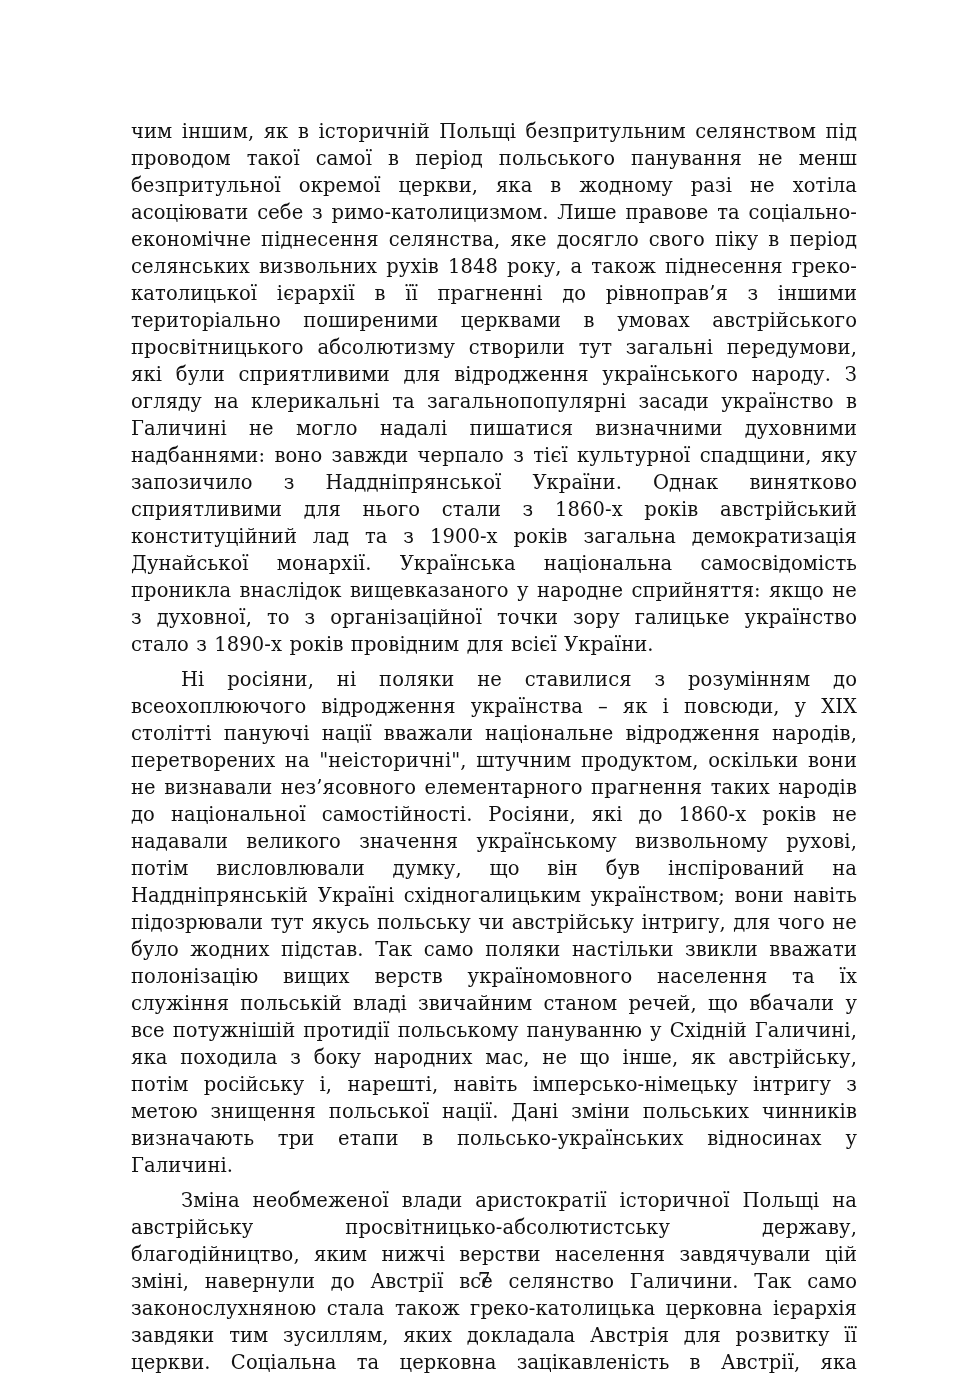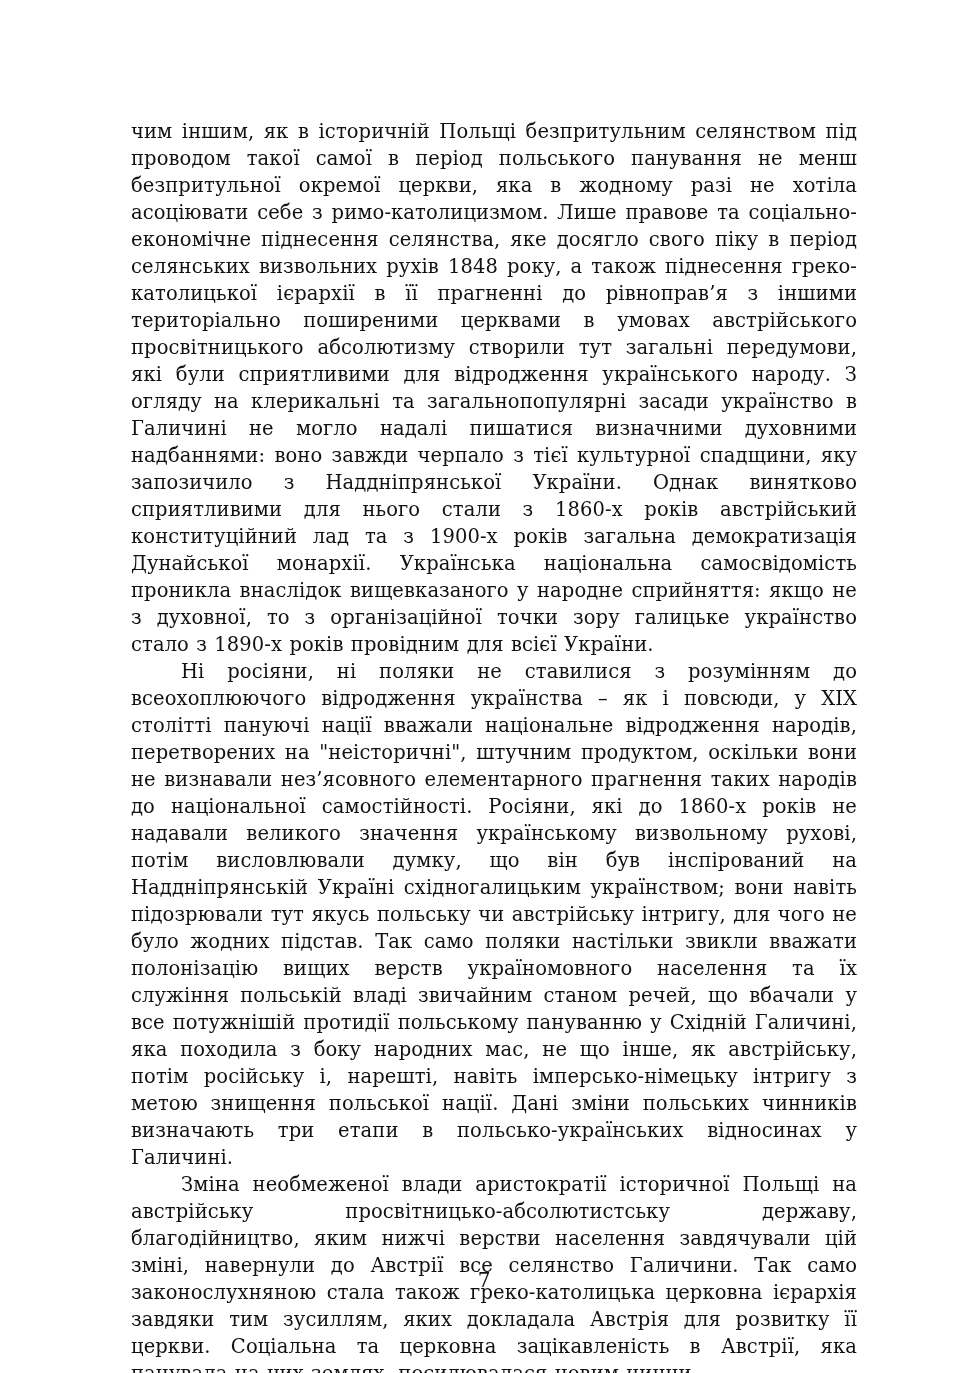--- a/index.html
+++ b/index.html
@@ -25,20 +25,21 @@
   .para {
     margin: 0;
     font-size: 19.5px;
     line-height: 27px;
     text-align: justify;
     letter-spacing: 0.1px;
     word-spacing: 1px;
   }
   .para.indent {
     text-indent: 50px;
+    margin-top: 8px;
   }
   .page-number {
     position: absolute;
     top: 1268px;
     left: 0;
     width: 100%;
     text-align: center;
     font-size: 20px;
     color: #111111;
   }

